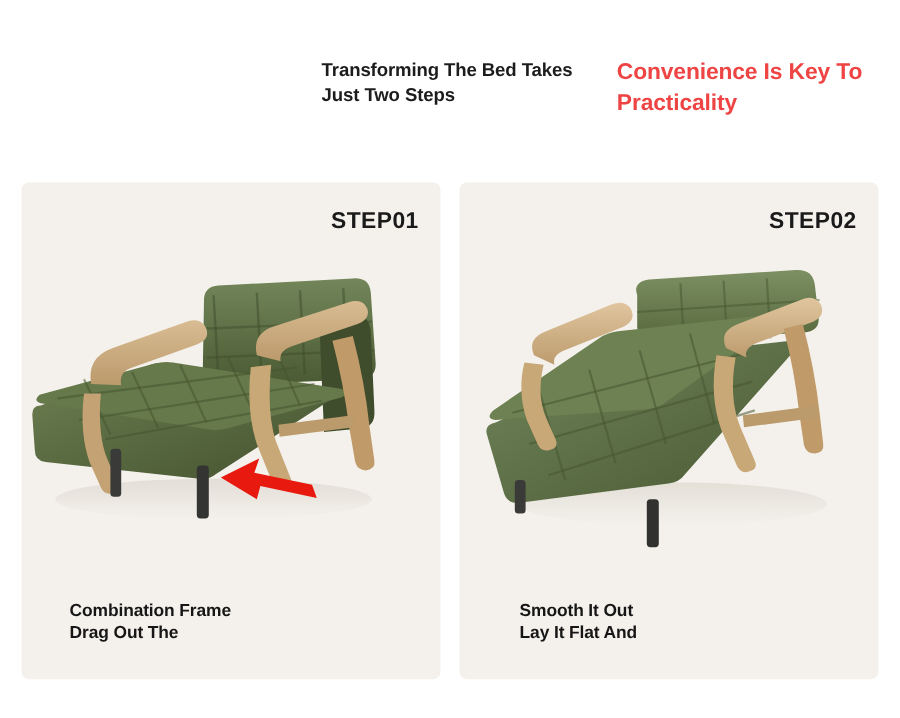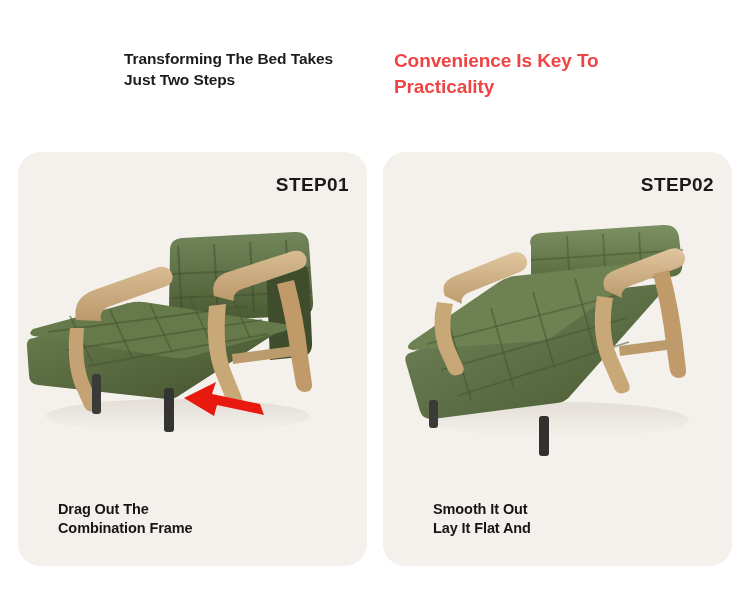--- a/index.html
+++ b/index.html
@@ -16,22 +16,23 @@
     position: relative;
   }
 
   
   .headings {
     position: absolute;
     left: 124px;
     top: 48px;
     width: 600px;
     display: flex;
-    gap: 36px;
+    gap: 12px;
     align-items: flex-start;
+    justify-content: flex-end;
   }
 
   .heading-primary {
     font-size: 15.5px;
     font-weight: bold;
     line-height: 1.38;
     color: #1c1c1c;
     letter-spacing: -0.1px;
     width: 234px;
   }
@@ -54,21 +55,21 @@
     height: 414px;
     display: flex;
     gap: 16px;
   }
 
   .card {
     position: relative;
     width: 349px;
     height: 414px;
     background: #f4f1ec;
-    border-radius: 22px;
+    border-radius: 6px;
     overflow: hidden;
   }
 
   .step-label {
     position: absolute;
     top: 22px;
     right: 18px;
     font-size: 19px;
     font-weight: bold;
     color: #1a1a1a;
@@ -213,22 +214,22 @@
         <rect x="146" y="184" width="10" height="44" rx="3" fill="#343432"></rect>
 
         <g>
           <path d="M242 200 l-48 -10 l4 -12 l-32 16 l30 18 l3 -11 l47 10 z" fill="#e81a10"></path>
         </g>
       </svg>
     </div>
 
     <div class="caption">
       <div class="caption-main">
+        <span class="caption-line">Combination Frame</span>
         <span class="caption-line">Drag Out The</span>
-        <span class="caption-line">Combination Frame</span>
       </div>
     </div>
   </div>
 
   <div class="card">
 
     <div class="step-label">STEP02</div>
 
     <div class="stage">
       <svg class="sofa" viewBox="0 0 349 268" xmlns="http://www.w3.org/2000/svg">

